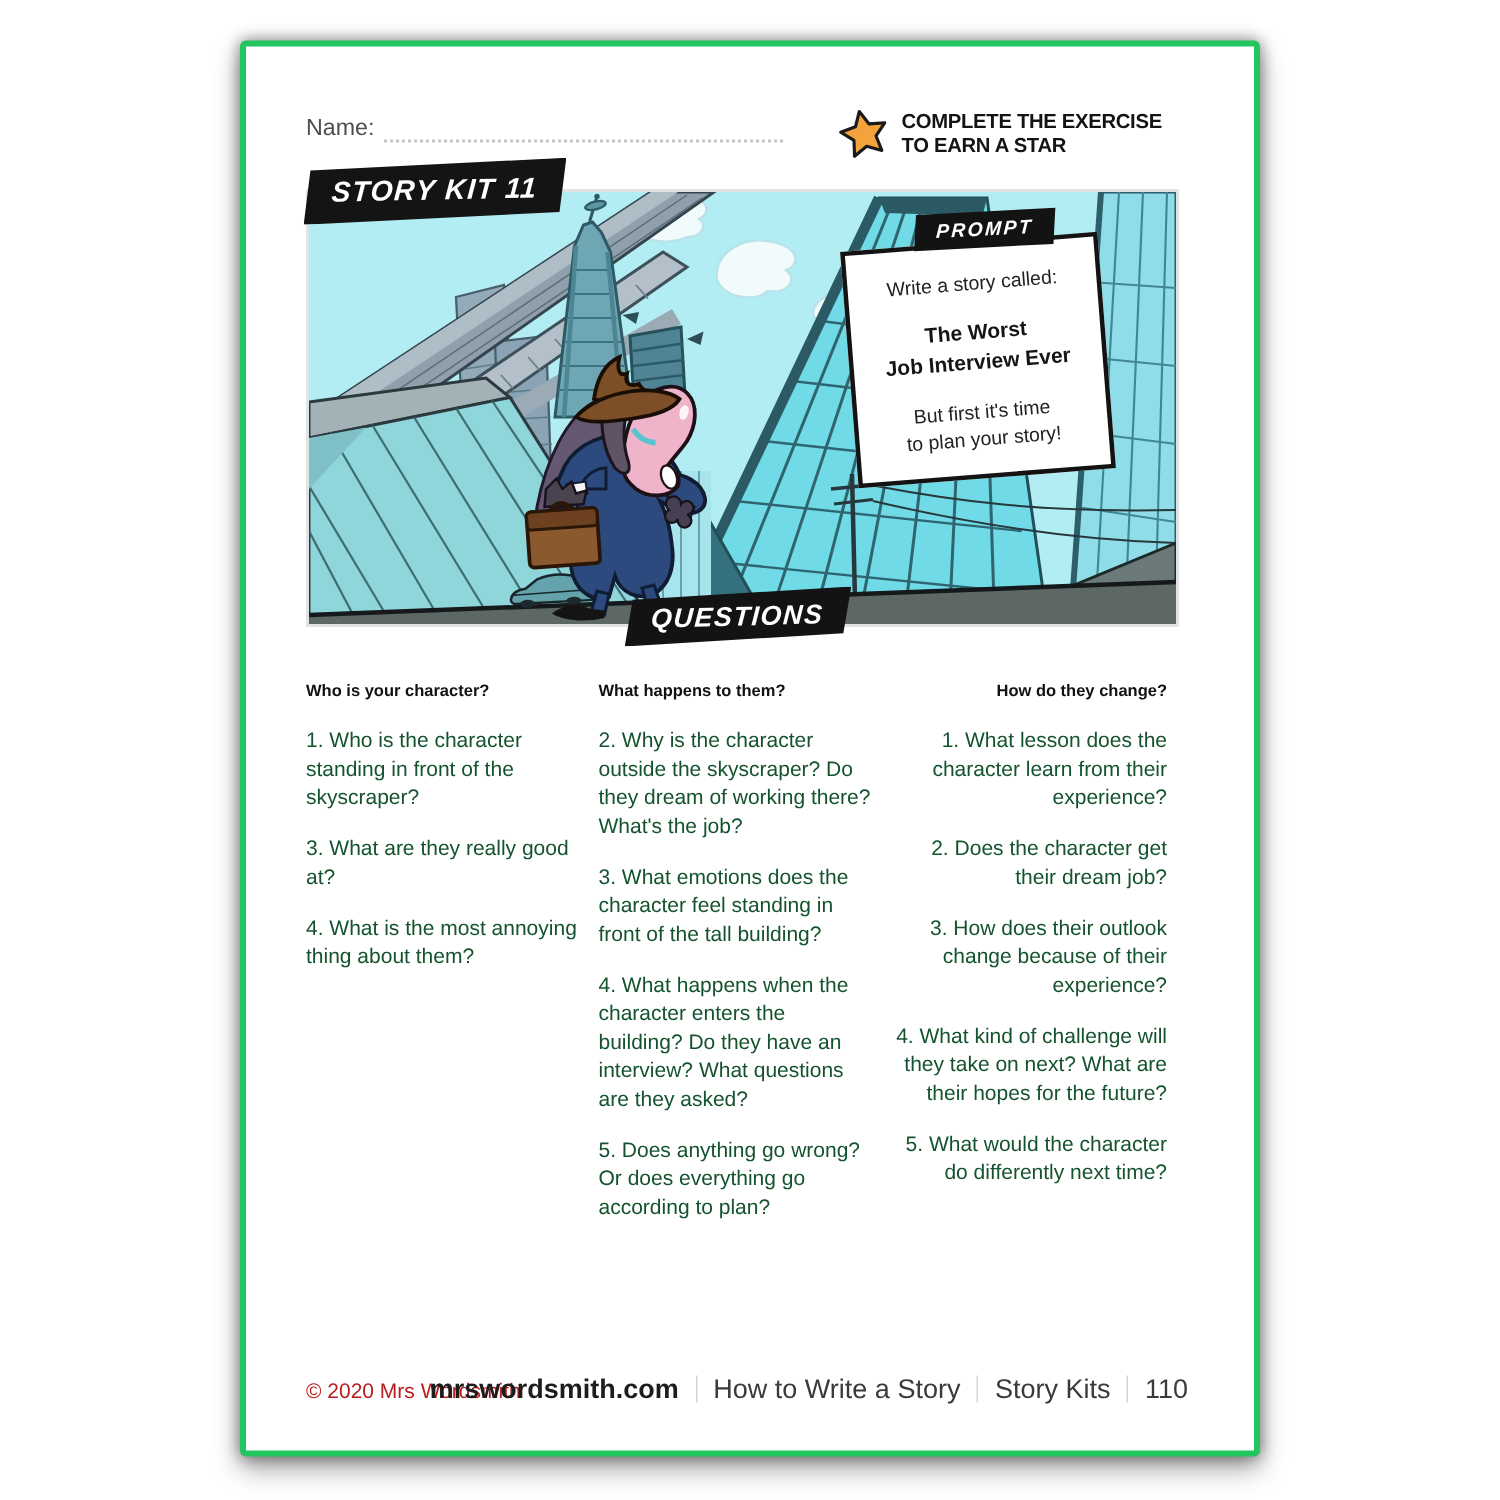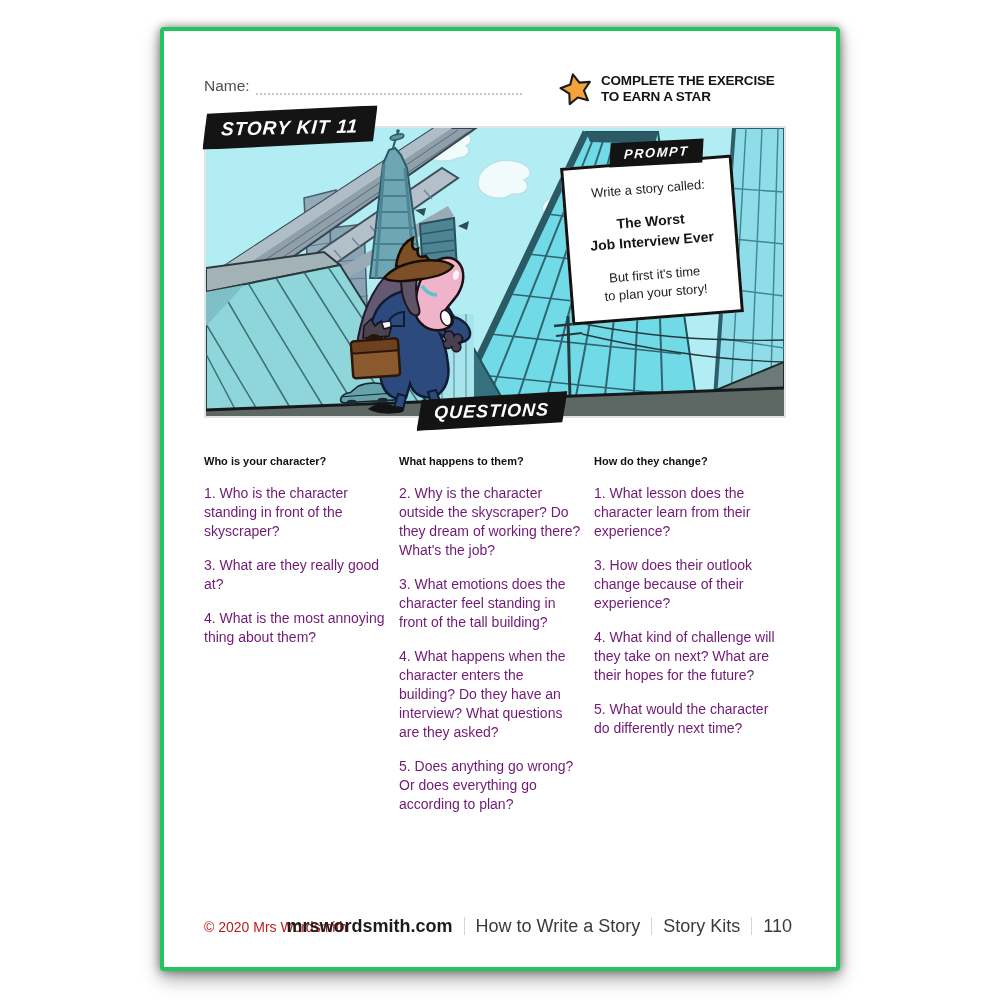--- a/index.html
+++ b/index.html
@@ -43,23 +43,23 @@
     letter-spacing:1.5px;transform:rotate(-3deg) skewX(-6deg);z-index:4;}
 
   .questions-banner{position:absolute;left:252px;top:362px;width:152px;height:36px;background:#131313;
     transform:rotate(-1.5deg);clip-path:polygon(4% 14%,100% 0%,96% 86%,0% 100%);
     display:flex;align-items:center;justify-content:center;z-index:6;}
   .questions-banner span{color:#fff;font-style:italic;font-weight:800;font-size:18px;
     letter-spacing:1px;transform:skewX(-5deg);}
 
   
   .col{position:absolute;top:424px;width:184px;}
-  .col-1{left:40px;} .col-2{left:235px;} .col-3{left:430px;}
+  .col-1{left:40px;} .col-2{left:235px;} .col-3{left:430px;text-align:right;}
   .col h3{margin:0 0 17px 0;font-size:11px;font-weight:700;color:#111;}
-  .col p{margin:0 0 15px 0;font-size:14px;color:#701a75;line-height:1.36;}
+  .col p{margin:0 0 15px 0;font-size:14px;color:#14532d;line-height:1.36;}
 
   
   .footer-copy{position:absolute;left:40px;top:888px;font-size:14px;color:#b91c1c;}
   .footer-right{position:absolute;right:44px;top:884px;display:flex;align-items:center;}
   .footer-right .item{font-size:18px;color:#3a3a3a;padding:0 11px;line-height:22px;}
   .footer-right .site{font-weight:700;color:#1d1d1d;}
   .footer-right .sep{width:1px;height:18px;background:#d2d6d8;}
   .footer-right .pageno{padding-right:0;}
 </style>
 </head>
@@ -323,20 +323,21 @@
     <div class="col col-2">
       <h3>What happens to them?</h3>
       <p>2. Why is the character outside the skyscraper? Do they dream of working there? What's the job?</p>
       <p>3. What emotions does the character feel standing in front of the tall building?</p>
       <p>4. What happens when the character enters the building? Do they have an interview? What questions are they asked?</p>
       <p>5. Does anything go wrong? Or does everything go according to plan?</p>
     </div>
     <div class="col col-3">
       <h3>How do they change?</h3>
       <p>1. What lesson does the character learn from their experience?</p>
+      <p>2. Does the character get their dream job?</p>
       <p>3. How does their outlook change because of their experience?</p>
       <p>4. What kind of challenge will they take on next? What are their hopes for the future?</p>
       <p>5. What would the character do differently next time?</p>
     </div>
 
     <div class="footer-copy">© 2020 Mrs Wordsmith</div>
     <div class="footer-right">
       <span class="item site">mrswordsmith.com</span>
       <span class="sep"></span>
       <span class="item">How to Write a Story</span>

